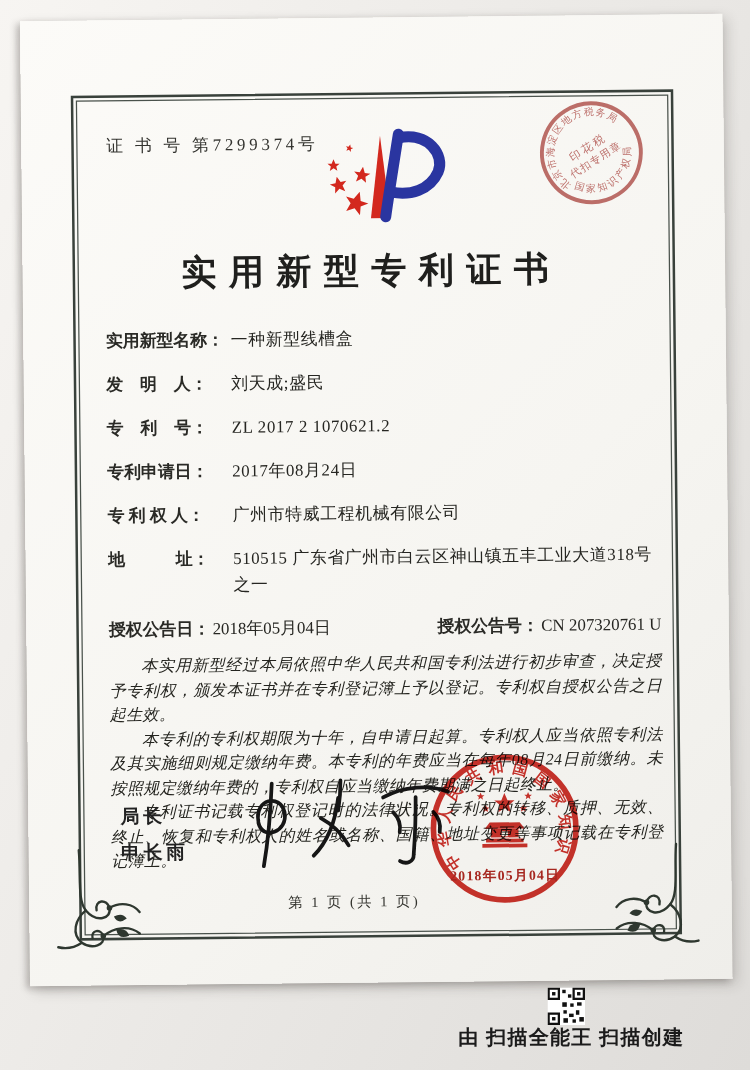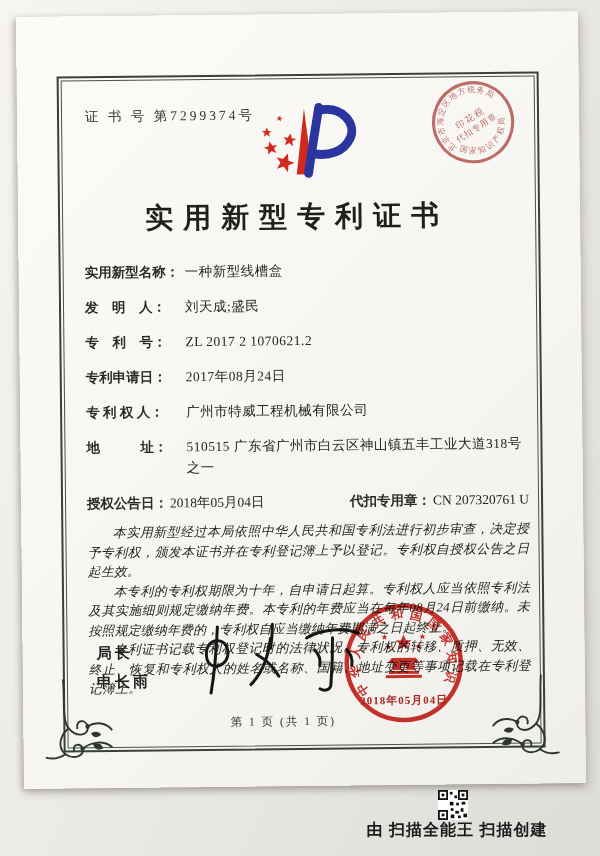--- a/index.html
+++ b/index.html
@@ -160,21 +160,21 @@
     <div class="field-row">
       <span class="field-label">地　　　址：</span>
       <span class="field-value">510515 广东省广州市白云区神山镇五丰工业大道318号之一</span>
     </div>
     <div class="grant-row">
       <span class="grant-pair">
         <span class="field-label">授权公告日：</span>
         <span>2018年05月04日</span>
       </span>
       <span class="grant-pair">
-        <span class="field-label">代扣专用章：</span>
+        <span class="field-label">授权公告号：</span>
         <span>CN 207320761 U</span>
       </span>
     </div>
     <div class="body-text">
       <p>本实用新型经过本局依照中华人民共和国专利法进行初步审查，决定授予专利权，颁发本证书并在专利登记簿上予以登记。专利权自授权公告之日起生效。</p>
       <p>本专利的专利权期限为十年，自申请日起算。专利权人应当依照专利法及其实施细则规定缴纳年费。本专利的年费应当在每年08月24日前缴纳。未按照规定缴纳年费的，专利权自应当缴纳年费期满之日起终止。</p>
       <p>专利证书记载专利权登记时的法律状况。专利权的转移、质押、无效、终止、恢复和专利权人的姓名或名称、国籍、地址变更等事项记载在专利登记簿上。</p>
     </div>
   </div>
 

